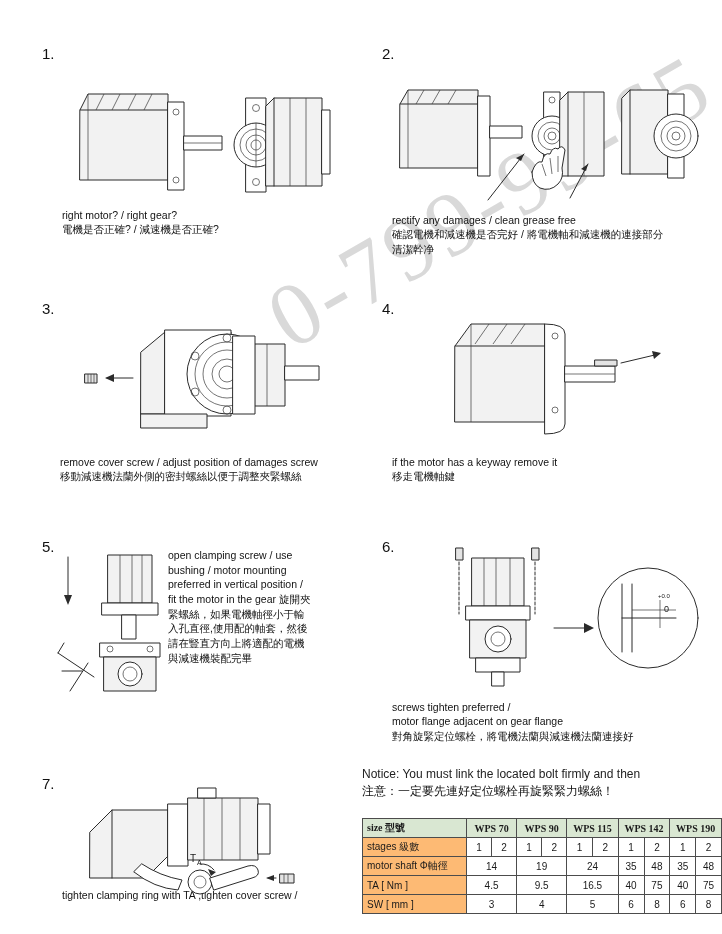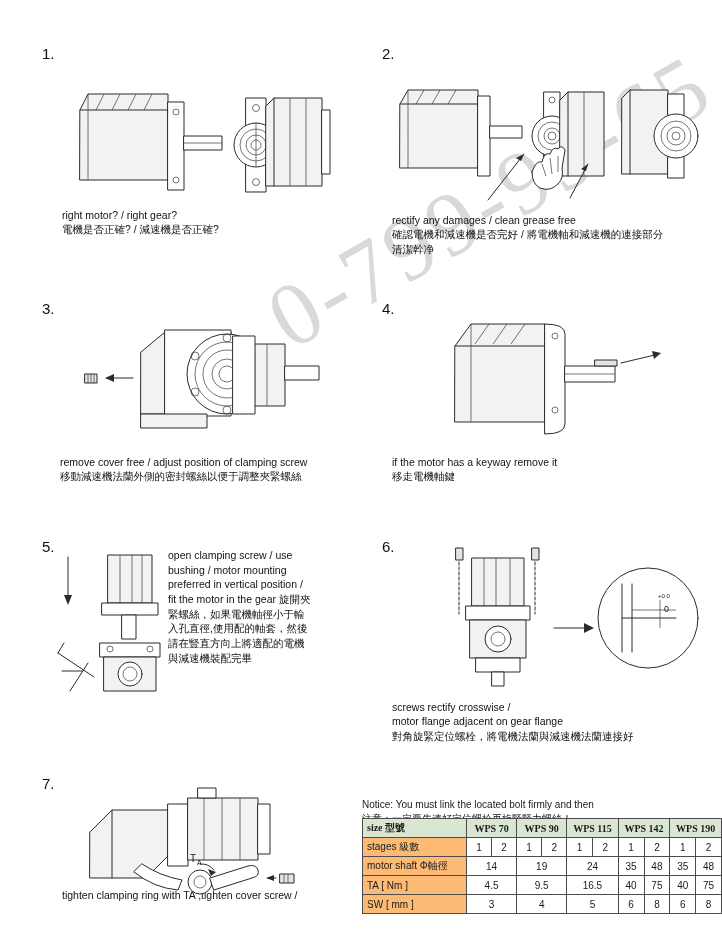--- a/index.html
+++ b/index.html
@@ -82,25 +82,24 @@
   }
   .dash {
     stroke-dasharray: 3 2;
   }
   
   .notice {
     position: absolute;
     left: 362px;
     top: 766px;
     width: 345px;
-    font-size: 10px;
+    font-size: 12px;
     line-height: 1.4;
     color: #111;
     z-index: 2;
-    margin-top: 32px;
   }
   .notice .en {
     color: #222;
   }
   table.spec {
     position: absolute;
     left: 362px;
     top: 818px;
     border-collapse: collapse;
     font-size: 10px;
@@ -272,21 +271,21 @@
 
       <polygon class="ln fillg" points="200,26 230,26 230,88 200,88"></polygon>
       <line class="ln-thin" x1="212" y1="26" x2="212" y2="88"></line>
       <rect class="ln fillw" x="230" y="48" width="34" height="14"></rect>
       <polygon class="ln fillw" points="178,18 200,18 200,96 178,96"></polygon>
 
       <polygon class="ln fillg" points="86,96 152,96 152,110 86,110"></polygon>
     </svg>
   </div>
   <div class="cap" style="position:absolute; left:60px; top:455px; width:300px;">
-    <span>remove cover free / adjust position of clamping screw</span>
+    <span>remove cover screw / adjust position of damages screw</span>
     <span class="zh">移動減速機法蘭外側的密封螺絲以便于調整夾緊螺絲</span>
   </div>
 
   <div class="step" style="left:382px; top:300px;">
     <div class="step-num">4.</div>
   </div>
   <div class="step" style="left:445px; top:310px;">
     <svg width="240" height="130" viewBox="0 0 240 130">
       <polygon class="ln fillg" points="10,36 26,14 100,14 100,112 10,112"></polygon>
       <line class="ln" x1="10" y1="36" x2="100" y2="36"></line>
@@ -377,21 +376,21 @@
       <path class="ln" d="M190,44 L190,112"></path>
       <path class="ln" d="M200,44 L200,112"></path>
       <path class="ln" d="M190,78 L244,78"></path>
       <path class="ln-thin" d="M200,70 L244,70"></path>
       <line class="ln-thin" x1="228" y1="60" x2="228" y2="88"></line>
       <text x="232" y="72" font-family="Liberation Sans, sans-serif" font-size="9" fill="#1a1a1a">0</text>
       <text x="226" y="58" font-family="Liberation Sans, sans-serif" font-size="6" fill="#1a1a1a">+0.0</text>
     </svg>
   </div>
   <div class="cap" style="position:absolute; left:392px; top:700px; width:310px;">
-    <span>screws rectify crosswise /</span>
+    <span>screws tighten preferred /</span>
     <span class="zh">motor flange adjacent on gear flange</span>
     <b class="zh">對角旋緊定位螺栓，將電機法蘭與減速機法蘭連接好</b>
   </div>
 
   <div class="step" style="left:42px; top:775px;">
     <div class="step-num">7.</div>
   </div>
   <div class="step" style="left:72px; top:786px;">
     <svg width="250" height="110" viewBox="0 0 250 110">
 

